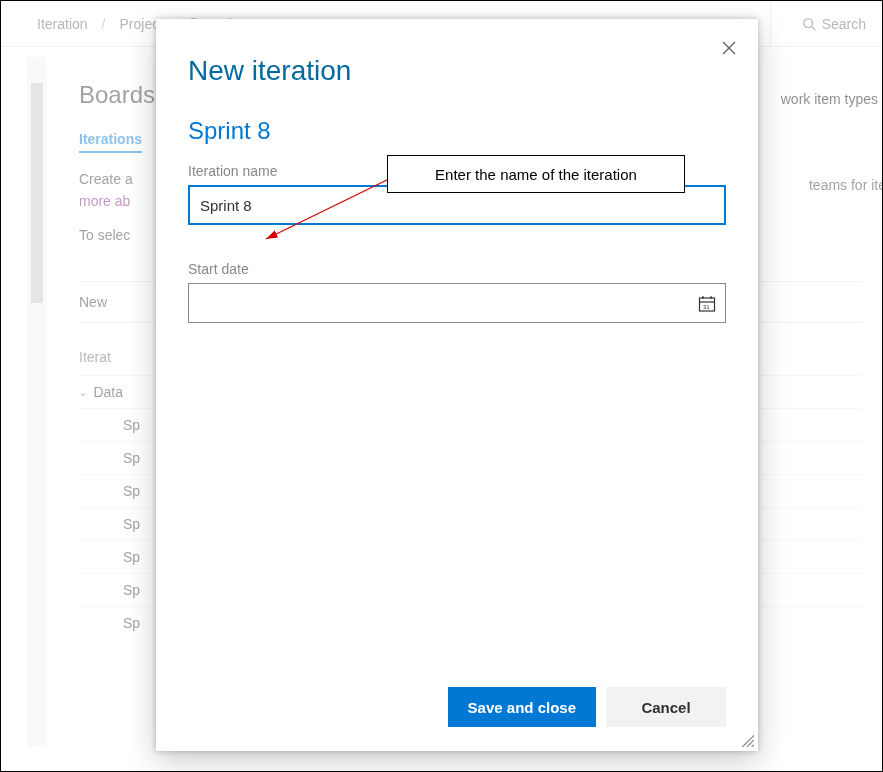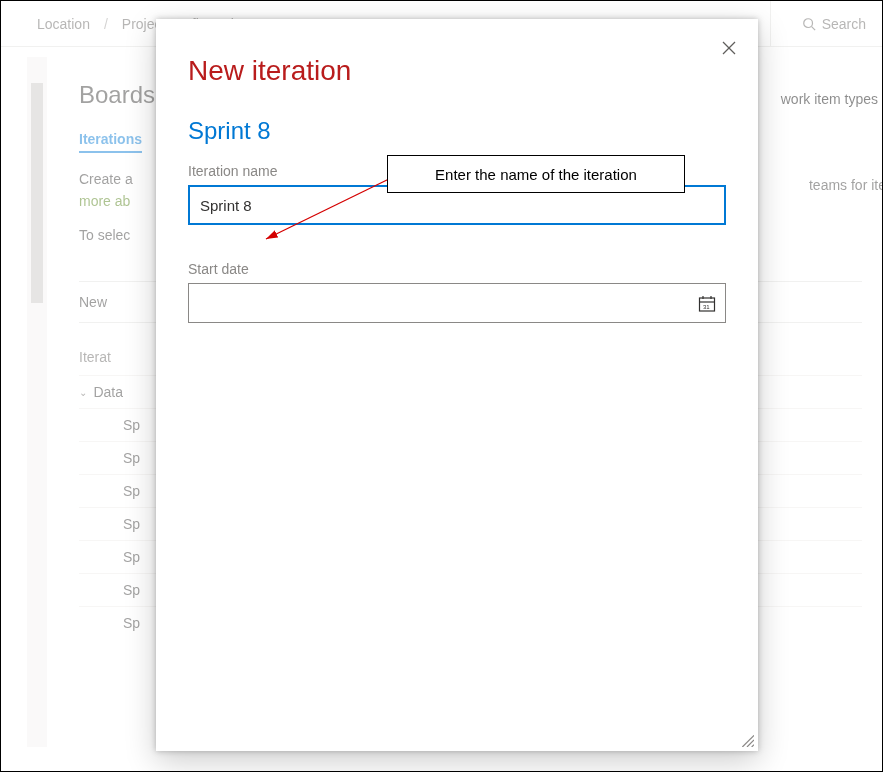--- a/index.html
+++ b/index.html
@@ -61,21 +61,21 @@
     margin-bottom: 18px;
   }
   .tab {
     color: #605e5c; padding-bottom: 4px; cursor: pointer;
   }
   .tab.active {
     color: #0078d4; font-weight: 600;
     border-bottom: 2px solid #0078d4;
   }
   .desc { margin: 6px 0; color: #323130; max-width: 720px; }
-  .desc a { color: #4d7c0f; text-decoration: none; }
+  .desc a { color: #701a75; text-decoration: none; }
   .toprighttext {
     position: absolute; right: 4px; top: 90px;
     color: #000000; font-size: 14px;
   }
 
   .toolbar {
     margin-top: 38px;
     border-top: 1px solid #e1dfdd;
     border-bottom: 1px solid #e1dfdd;
     padding: 12px 0;
@@ -106,21 +106,21 @@
     padding: 36px 32px 24px 32px;
     display: flex; flex-direction: column;
   }
   .modal-close {
     position: absolute; right: 18px; top: 18px;
     cursor: pointer; color: #605e5c; font-size: 16px;
     background: none; border: none;
     padding: 4px;
   }
   .modal-title {
-    font-size: 28px; font-weight: 300; color: #b91c1c; margin: 0 0 30px 0;
+    font-size: 28px; font-weight: 300; color: #0369a1; margin: 0 0 30px 0;
   }
   .modal-subtitle {
     font-size: 24px; font-weight: 400; color: #0078d4; margin: 0 0 18px 0;
   }
   .field-label {
     color: #8a8886; font-size: 14px; margin-bottom: 6px;
   }
   .field-row { margin-bottom: 36px; position: relative; }
   .text-input {
     width: 100%; height: 40px;
@@ -185,21 +185,21 @@
     width: 160px; height: 80px;
     z-index: 19;
     pointer-events: none;
   }
 </style>
 </head>
 <body>
 
 <div class="backdrop">
   <div class="topbar">
-    <span>Location</span>
+    <span>Iteration</span>
     <span class="sep">/</span>
     <span>Project configuration</span>
     <div class="search-box">
       <svg width="14" height="14" viewBox="0 0 16 16" fill="none" stroke="#605e5c" stroke-width="1.4">
           <circle cx="7" cy="7" r="5"></circle>
           <line x1="11" y1="11" x2="15" y2="15"></line>
         </svg>
       <span>Search</span>
     </div>
   </div>
@@ -279,20 +279,24 @@
         <rect x="1.5" y="3" width="15" height="13"></rect>
         <line x1="1.5" y1="7" x2="16.5" y2="7"></line>
         <line x1="5" y1="1" x2="5" y2="4"></line>
         <line x1="13" y1="1" x2="13" y2="4"></line>
         <text x="5" y="14" font-size="6" fill="#323130" stroke="none">31</text>
       </svg>
   </div>
 
 
 
+  <div class="modal-actions">
+    <button class="btn btn-primary">Save and close</button>
+    <button class="btn btn-default">Cancel</button>
+  </div>
 
   <svg class="resize-grip" viewBox="0 0 12 12" stroke="#8a8886" stroke-width="1">
       <line x1="2" y1="12" x2="12" y2="2"></line>
       <line x1="6" y1="12" x2="12" y2="6"></line>
       <line x1="10" y1="12" x2="12" y2="10"></line>
     </svg>
 </div>
 
 <svg class="annotation-arrow" viewBox="0 0 160 80">
   <defs>

